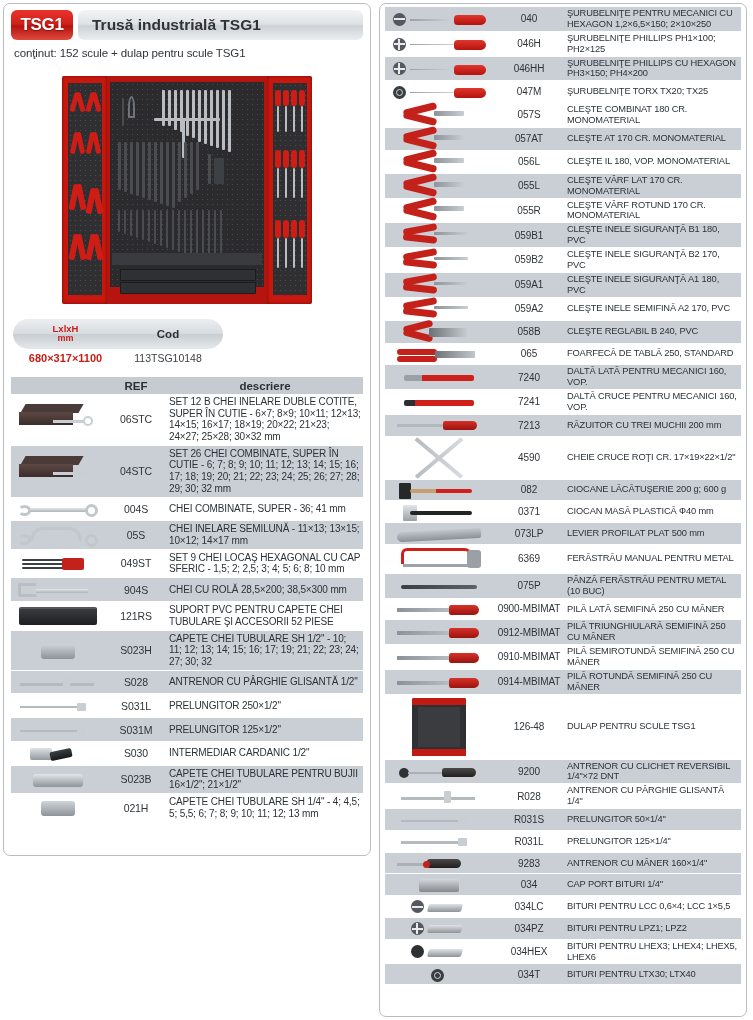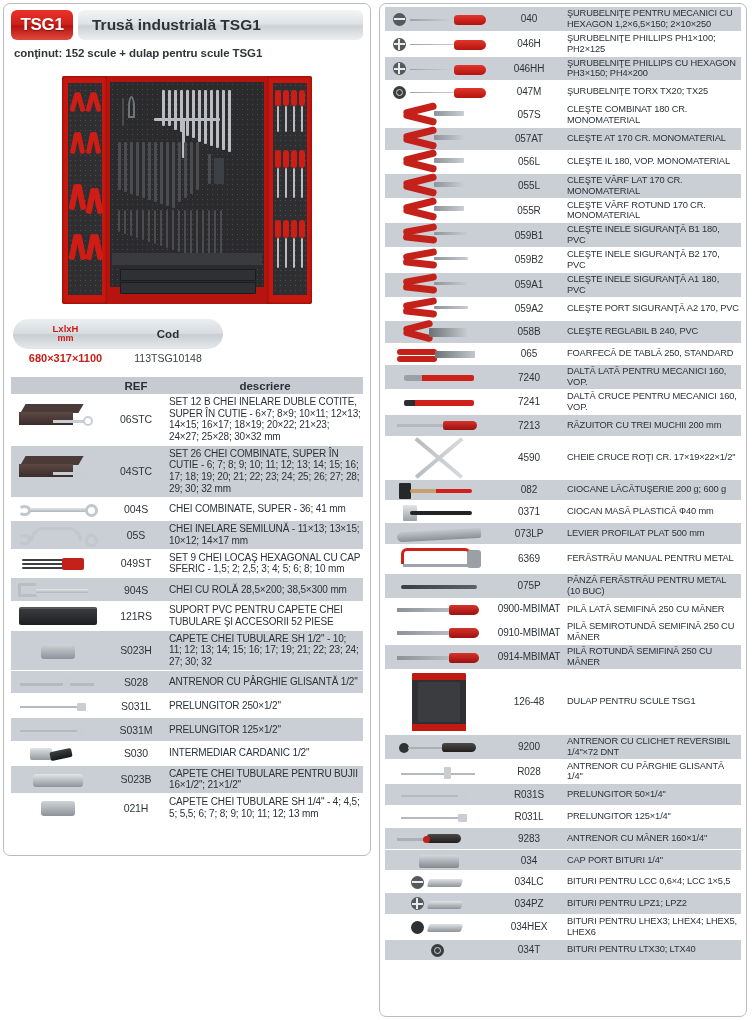--- a/index.html
+++ b/index.html
@@ -65,21 +65,20 @@
     padding-left: 14px;
     font-weight: bold;
     font-size: 15.5px;
     color: #2f3336;
   }
   .subtitle {
     font-size: 11.5px;
     color: #30353a;
     margin: 7px 0 6px 3px;
     letter-spacing: -0.1px;
-    font-weight: bold;
   }
 
   
   .photo-wrap {
     height: 250px;
     display: flex; align-items: center; justify-content: center;
     margin-bottom: 4px;
   }
   .cabinet { position: relative; width: 250px; height: 240px; }
   .cab-body {
@@ -589,21 +588,21 @@
             <td class="col-desc cell-desc">CLEŞTE INELE SIGURANŢĂ B2 170, PVC</td>
           </tr>
           <tr class="alt">
             <td class="col-img cell-img" style=""><span class="ic"><span class="plier"><span class="h1" style="transform:rotate(-10deg)"></span><span class="h2" style="transform:rotate(6deg)"></span><span class="jaw" style="height:3px;top:7px;width:34px"></span></span></span></td>
             <td class="col-ref cell-ref">059A1</td>
             <td class="col-desc cell-desc">CLEŞTE INELE SIGURANŢĂ A1 180, PVC</td>
           </tr>
           <tr class="alt2">
             <td class="col-img cell-img" style=""><span class="ic"><span class="plier"><span class="h1" style="transform:rotate(-10deg)"></span><span class="h2" style="transform:rotate(6deg)"></span><span class="jaw" style="height:3px;top:7px;width:34px"></span></span></span></td>
             <td class="col-ref cell-ref">059A2</td>
-            <td class="col-desc cell-desc">CLEŞTE PORT SIGURANŢĂ A2 170, PVC</td>
+            <td class="col-desc cell-desc">CLEŞTE INELE SEMIFINĂ A2 170, PVC</td>
           </tr>
           <tr class="alt">
             <td class="col-img cell-img" style=""><span class="ic"><span class="plier"><span class="h1" style="width:30px"></span><span class="h2" style="width:30px"></span><span class="jaw" style="left:28px;width:38px;height:9px;background:linear-gradient(90deg,#6c7176,#c6cbd0)"></span></span></span></td>
             <td class="col-ref cell-ref">058B</td>
             <td class="col-desc cell-desc">CLEŞTE REGLABIL B 240, PVC</td>
           </tr>
           <tr class="alt2">
             <td class="col-img cell-img" style=""><span class="ic"><span class="tinsnip"><span class="h3"></span><span class="h4"></span><span class="jw"></span></span></span></td>
             <td class="col-ref cell-ref">065</td>
             <td class="col-desc cell-desc">FOARFECĂ DE TABLĂ 250, STANDARD</td>
@@ -651,20 +650,25 @@
           <tr class="alt">
             <td class="col-img cell-img" style=""><span class="ic"><span class="bar dark" style="width:76px;height:4px"></span></span></td>
             <td class="col-ref cell-ref">075P</td>
             <td class="col-desc cell-desc">PÂNZĂ FERĂSTRĂU PENTRU METAL (10 BUC)</td>
           </tr>
           <tr class="alt2">
             <td class="col-img cell-img" style=""><span class="ic"><span class="filetool"><span class="blade"></span><span class="hndl"></span></span></span></td>
             <td class="col-ref cell-ref">0900-MBIMAT</td>
             <td class="col-desc cell-desc">PILĂ LATĂ SEMIFINĂ 250 CU MÂNER</td>
           </tr>
+          <tr class="alt">
+            <td class="col-img cell-img" style=""><span class="ic"><span class="filetool"><span class="blade"></span><span class="hndl"></span></span></span></td>
+            <td class="col-ref cell-ref">0912-MBIMAT</td>
+            <td class="col-desc cell-desc">PILĂ TRIUNGHIULARĂ SEMIFINĂ 250 CU MÂNER</td>
+          </tr>
           <tr class="alt2">
             <td class="col-img cell-img" style=""><span class="ic"><span class="filetool"><span class="blade"></span><span class="hndl"></span></span></span></td>
             <td class="col-ref cell-ref">0910-MBIMAT</td>
             <td class="col-desc cell-desc">PILĂ SEMIROTUNDĂ SEMIFINĂ 250 CU MÂNER</td>
           </tr>
           <tr class="alt">
             <td class="col-img cell-img" style=""><span class="ic"><span class="filetool"><span class="blade"></span><span class="hndl"></span></span></span></td>
             <td class="col-ref cell-ref">0914-MBIMAT</td>
             <td class="col-desc cell-desc">PILĂ ROTUNDĂ SEMIFINĂ 250 CU MÂNER</td>
           </tr>

